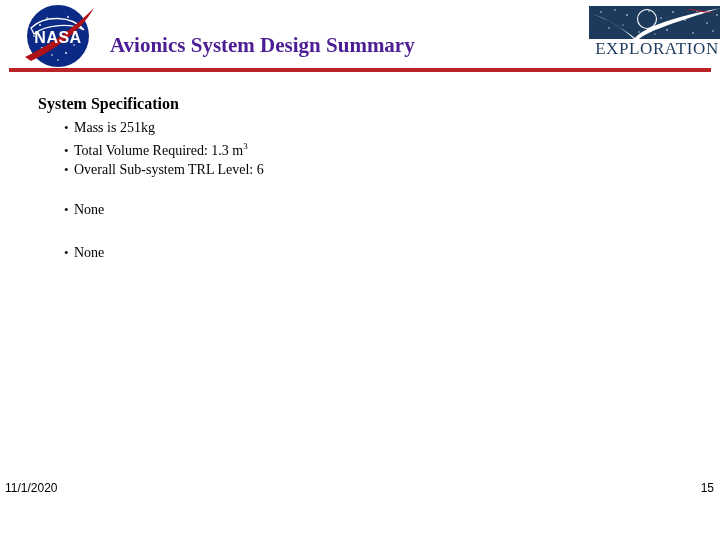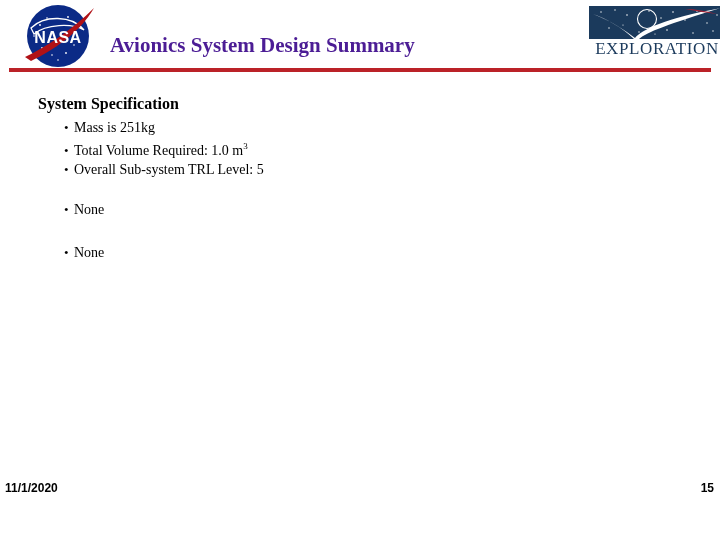--- a/index.html
+++ b/index.html
@@ -131,21 +131,20 @@
   #section-forward         { top: 130px; }
   #forward-bullets         { top: 151px; }
 
   
   #slide-footer {
     position: absolute;
     left: 0;
     top: 470px;
     width: 720px;
     height: 70px;
-    font-weight: bold;
   }
   #footer-date {
     position: absolute;
     left: 5px;
     top: 11px;
     font-family: "Liberation Sans", sans-serif;
     font-size: 12px;
     line-height: 14px;
     color: #000000;
   }
@@ -221,24 +220,24 @@
 </div>
 
 <div id="slide-body">
 
   <div class="section-heading" id="section-spec">System Specification</div>
   <ul class="bullet-list" id="spec-bullets">
     <li class="bullet-item">
       <span class="bullet-glyph">•</span><span>Mass is 251kg</span>
     </li>
     <li class="bullet-item">
-      <span class="bullet-glyph">•</span><span>Total Volume Required: 1.0 m</span><span class="sup">3</span>
-    </li>
-    <li class="bullet-item">
-      <span class="bullet-glyph">•</span><span>Overall Sub-system TRL Level: 5</span>
+      <span class="bullet-glyph">•</span><span>Total Volume Required: 1.3 m</span><span class="sup">3</span>
+    </li>
+    <li class="bullet-item">
+      <span class="bullet-glyph">•</span><span>Overall Sub-system TRL Level: 6</span>
     </li>
   </ul>
 
   <ul class="bullet-list" id="issues-bullets">
     <li class="bullet-item">
       <span class="bullet-glyph">•</span><span>None</span>
     </li>
   </ul>
 
   <ul class="bullet-list" id="forward-bullets">

